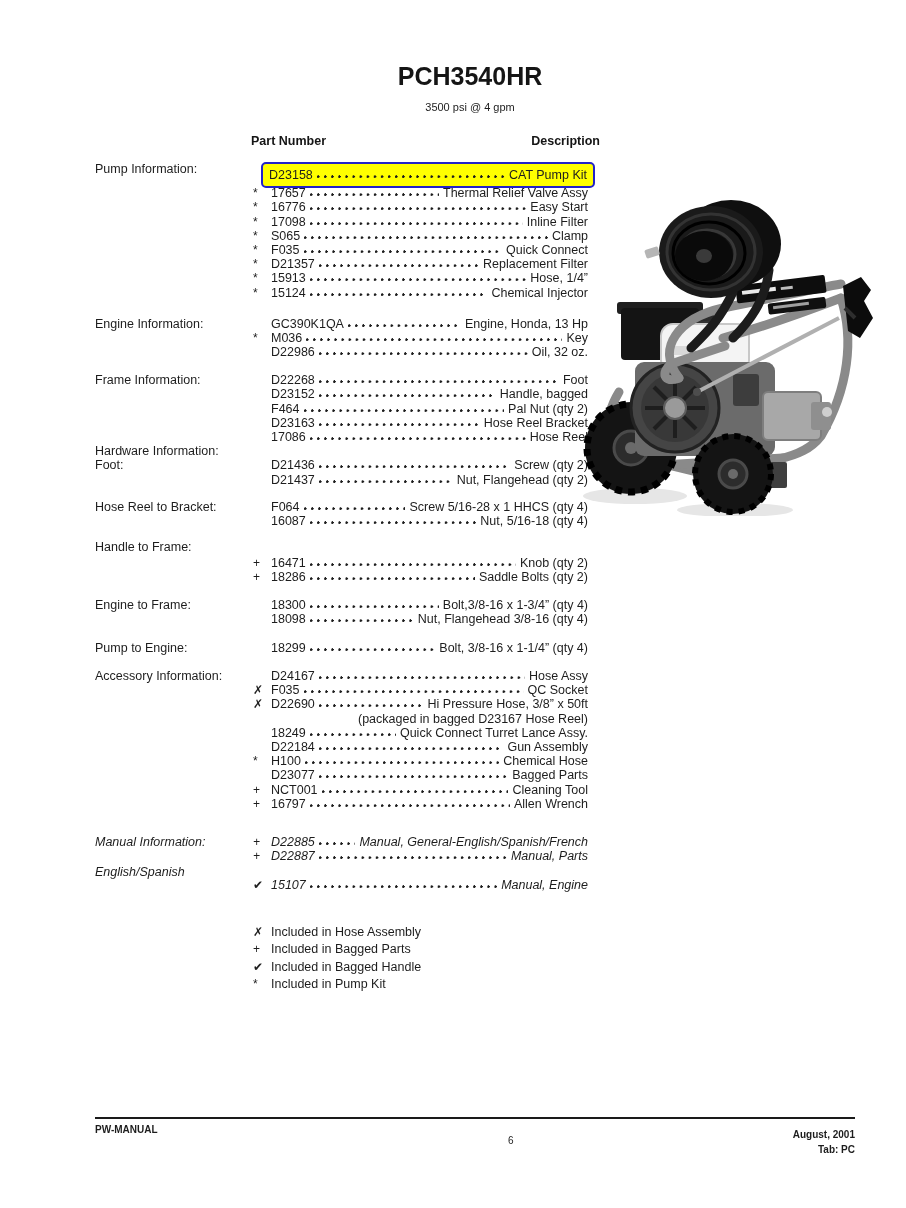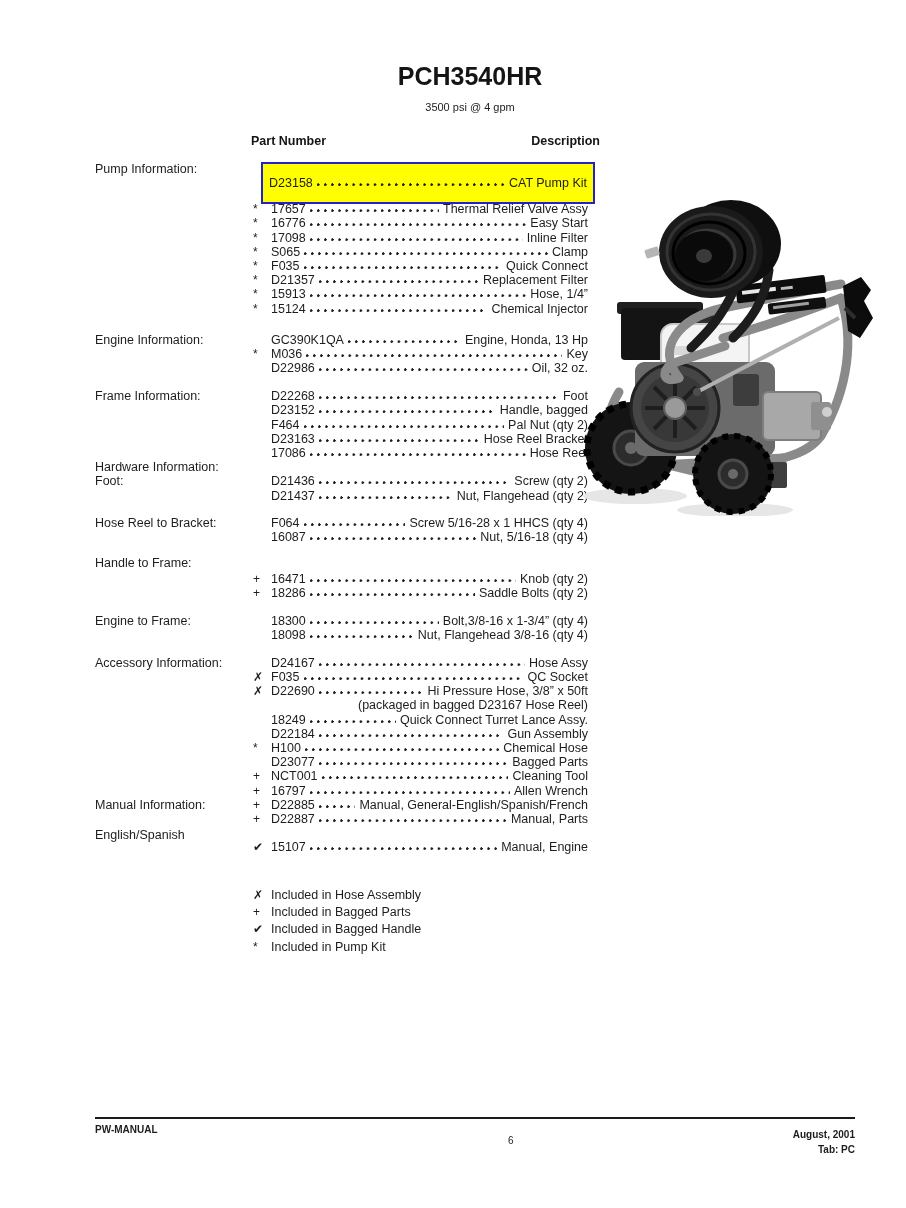--- a/index.html
+++ b/index.html
@@ -20,35 +20,35 @@
   .rows{margin-left:158px;width:335px;}
   .row{display:flex;align-items:baseline;white-space:nowrap;height:14.2px;}
   .m{width:18px;flex:none;font-size:12px;}
   .part{flex:none;}
   .leader{flex:1 1 auto;min-width:10px;position:relative;margin:0 2px;}
   .leader::after{content:"";position:absolute;left:2px;right:2px;bottom:1px;height:3px;
     background-image:radial-gradient(circle at 1.2px 1.6px,#1d1d1d 1.1px,transparent 1.45px);
     background-size:7.1px 3px;background-repeat:repeat-x;}
   .desc{flex:none;}
   .row.note{display:block;text-align:right;height:14.2px;}
-  .row.hl{background:var(--hl-bg,#ffff00);border:2px solid var(--hl-border,#2323c8);border-radius:0;
-    margin:-2px -7px -2px 8px;padding:12px 6px;position:relative;}
+  .row.hl{background:var(--hl-bg,#ffff00);border:2px solid var(--hl-border,#2323c8);border-radius:5px;
+    margin:-2px -7px -2px 8px;padding:4px 6px;position:relative;}
   .row.gap{margin-top:14.2px;}
   .sec-pump{margin-top:15px;}
   .sec-engine{margin-top:17px;}
   .sec-frame{margin-top:14px;}
   .sec-hardware{margin-top:0;}
   .sec-hardware .rows{padding-top:14.2px;}
   .sec-hosereel{margin-top:13px;}
   .sec-handle{margin-top:12px;}
   .sec-handle .rows{padding-top:16px;}
   .sec-engineframe{margin-top:13px;}
   .sec-pumpengine{margin-top:15px;}
   .sec-accessory{margin-top:14px;}
-  .sec-manual{}
+  .sec-manual{margin-top:24px;font-style:italic;}
   .sec-manual .sec-sublabel{top:30px;}
   
   .legend{margin:32px 0 0 158px;font-size:12.5px;line-height:17.4px;}
   .legend-row{display:flex;}
   
   .footer{position:absolute;left:95px;right:51px;top:1117px;border-top:2px solid #1a1a1a;font-size:10px;}
   .f-left{position:absolute;left:0;top:5px;font-weight:bold;}
   .f-right{position:absolute;right:0;top:8px;text-align:right;font-weight:bold;line-height:15px;}
   .f-page{position:absolute;left:413px;top:16px;font-weight:normal;}
   
@@ -255,20 +255,33 @@
             <span class="m"></span>
             <span class="part">18300</span>
             <span class="leader"></span>
             <span class="desc">Bolt,3/8-16 x 1-3/4” (qty 4)</span>
           </div>
           <div class="row">
             <span class="m"></span>
             <span class="part">18098</span>
             <span class="leader"></span>
             <span class="desc">Nut, Flangehead 3/8-16 (qty 4)</span>
+          </div>
+        </div>
+      </section>
+      <section class="section sec-pumpengine">
+        <div class="sec-label">
+          <div>Pump to Engine:</div>
+        </div>
+        <div class="rows">
+          <div class="row">
+            <span class="m"></span>
+            <span class="part">18299</span>
+            <span class="leader"></span>
+            <span class="desc">Bolt, 3/8-16 x 1-1/4”  (qty 4)</span>
           </div>
         </div>
       </section>
       <section class="section sec-accessory">
         <div class="sec-label">
           <div>Accessory Information:</div>
         </div>
         <div class="rows">
           <div class="row">
             <span class="m"></span>

